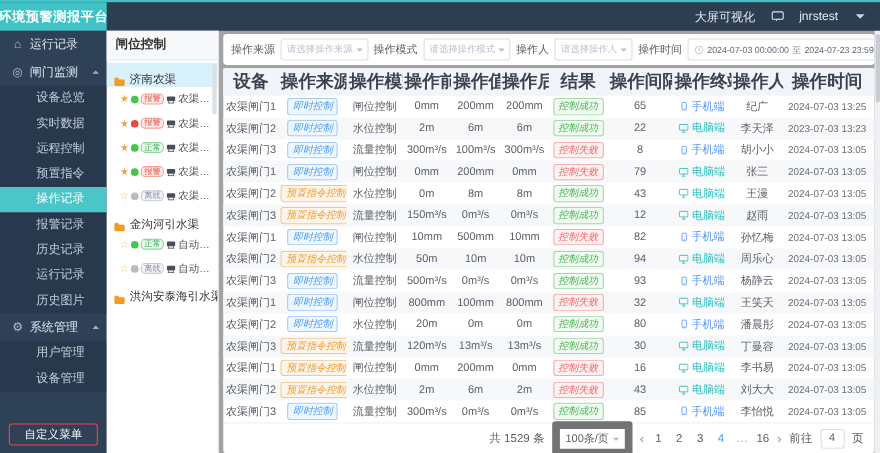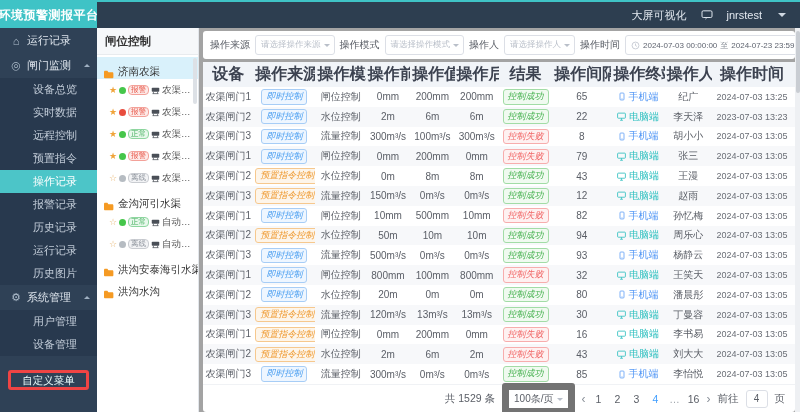--- a/index.html
+++ b/index.html
@@ -17,22 +17,22 @@
   .body{display:flex;height:384px;}
   
   .sidebar{width:97px;flex:none;background:#2f4156;position:relative;}
   .side-item{height:25px;display:flex;align-items:center;gap:5px;padding:0 7px 0 10px;
              color:#dde4ec;font-size:11px;cursor:pointer;white-space:nowrap;}
   .side-icon{width:12px;font-size:11px;color:#aebdcc;text-align:center;}
   .chev-up{margin-left:auto;width:0;height:0;border:3.5px solid transparent;border-bottom-color:#9fb0c1;margin-bottom:3px;}
   .side-sub{background:#28394e;}
   .side-sub-item{height:23px;line-height:23px;padding-left:33px;color:#c2ccd8;font-size:11px;cursor:pointer;white-space:nowrap;}
   .side-sub-item.active{background:#4cc5c8;color:#fff;}
-  .custom-menu{position:absolute;bottom:22px;left:8px;right:8px;height:20px;background:transparent;
-               border:3px solid #ef4444;border-radius:3px;color:#e9fbfb;font-size:10.5px;cursor:pointer;}
+  .custom-menu{position:absolute;bottom:7px;left:8px;right:8px;height:20px;background:transparent;
+               border:1px solid #ef4444;border-radius:3px;color:#e9fbfb;font-size:10.5px;cursor:pointer;}
   
   .device-panel{width:101px;flex:none;background:#fff;display:flex;flex-direction:column;position:relative;border-right:1px solid #e2e6eb;}
   .dp-header{height:26px;line-height:26px;flex:none;padding-left:8px;font-size:11.5px;font-weight:bold;color:#333;
              background:#f6f8fa;border-bottom:1px solid #e8ebee;}
   .dp-tree{flex:1;overflow:hidden;padding-top:2px;}
   .tree-folder{height:22px;display:flex;align-items:flex-end;gap:4px;padding-left:6px;font-size:10.5px;color:#333;
                cursor:pointer;white-space:nowrap;overflow:hidden;font-family:Liberation Mono, monospace;}
   .tree-folder.selected{background:#d9f1fb;}
   .folder-ic{display:flex;flex:none;}
   .tree-leaf{height:22px;display:flex;align-items:center;gap:2px;padding-left:12px;font-size:9.5px;color:#555;
@@ -257,28 +257,20 @@
             </span>
             <span class="leaf-label">自动化闸...</span>
           </div>
           <div class="tree-folder">
             <span class="folder-ic">
               <svg viewBox="0 0 14 12" width="11" height="9">
                 <path d="M1 2.5C1 1.7 1.7 1 2.5 1h3l1.4 2H12c.8 0 1.5.7 1.5 1.5v5c0 .8-.7 1.5-1.5 1.5H2.5C1.7 11 1 10.3 1 9.5z" fill="#f59a23"></path>
               </svg>
             </span>
             <span class="folder-label">洪沟安泰海引水渠</span>
-          </div>
-          <div class="tree-folder">
-            <span class="folder-ic">
-              <svg viewBox="0 0 14 12" width="11" height="9">
-                <path d="M1 2.5C1 1.7 1.7 1 2.5 1h3l1.4 2H12c.8 0 1.5.7 1.5 1.5v5c0 .8-.7 1.5-1.5 1.5H2.5C1.7 11 1 10.3 1 9.5z" fill="#f59a23"></path>
-              </svg>
-            </span>
-            <span class="folder-label">洪沟水沟</span>
           </div>
         </div>
       <div class="dp-scroll"></div>
     </div>
 
     <div class="main">
 
       <div class="filter-card">
         <span class="f-label">操作来源</span>
         <span class="sel">

